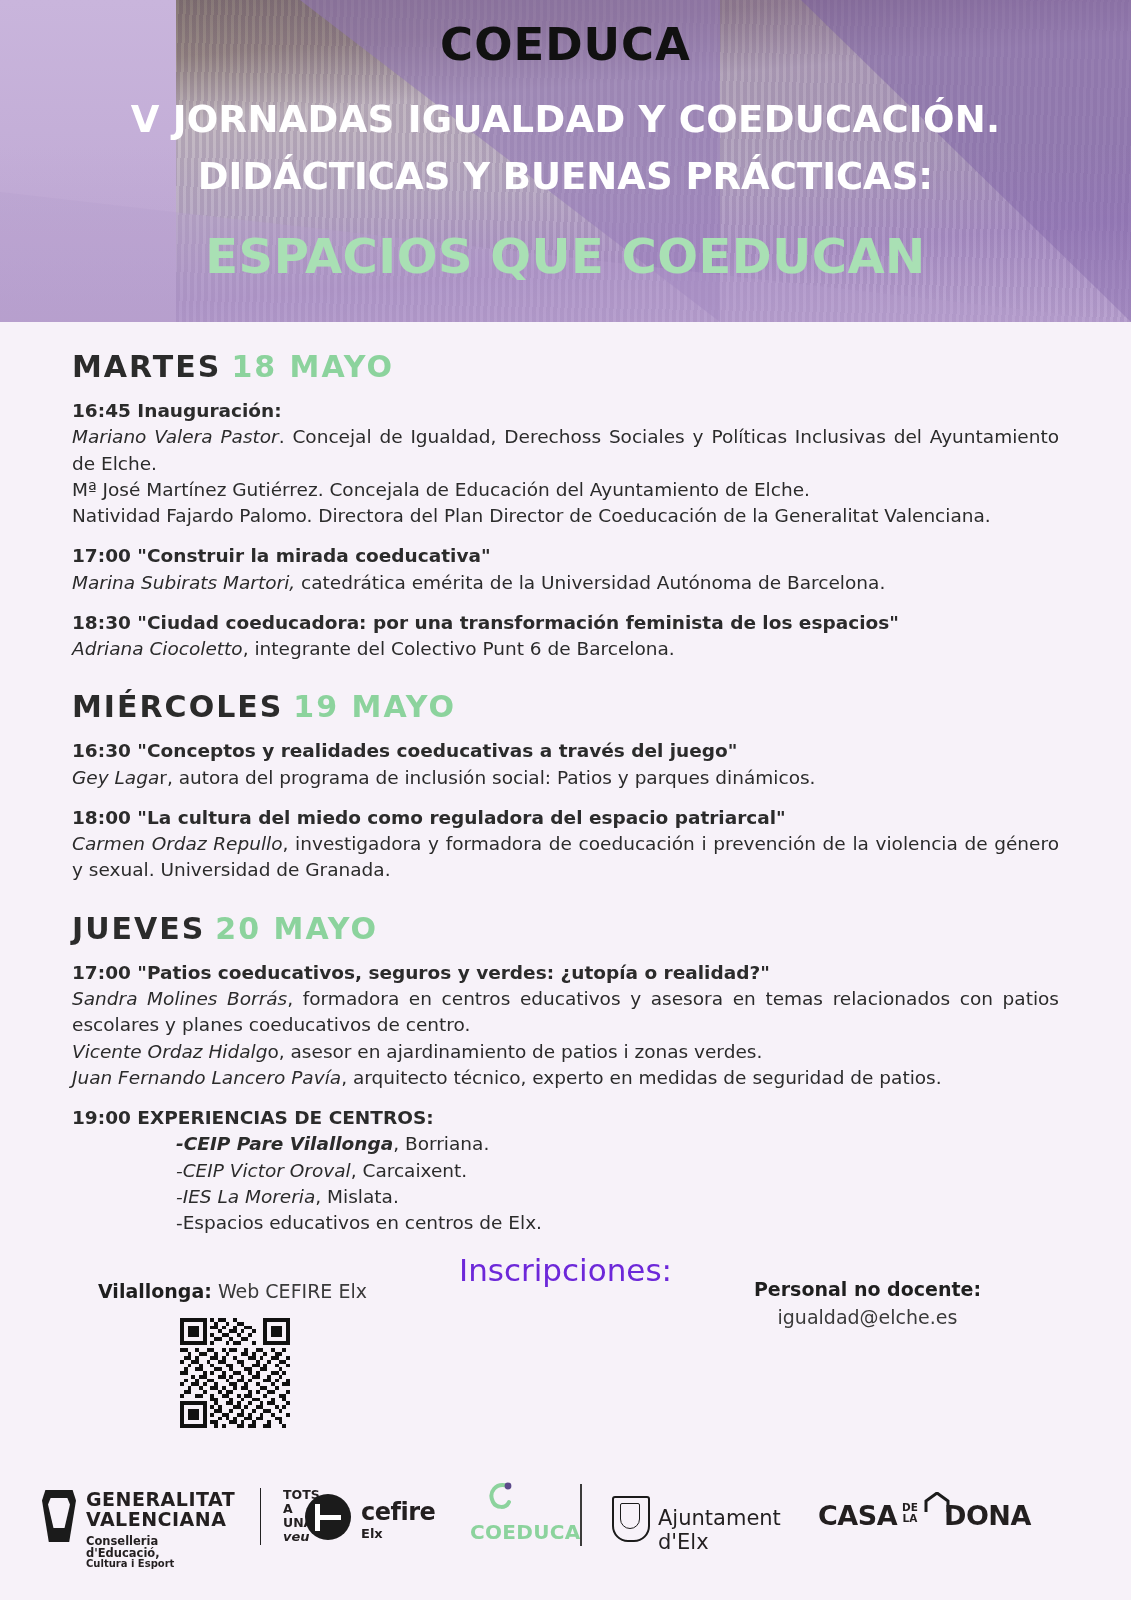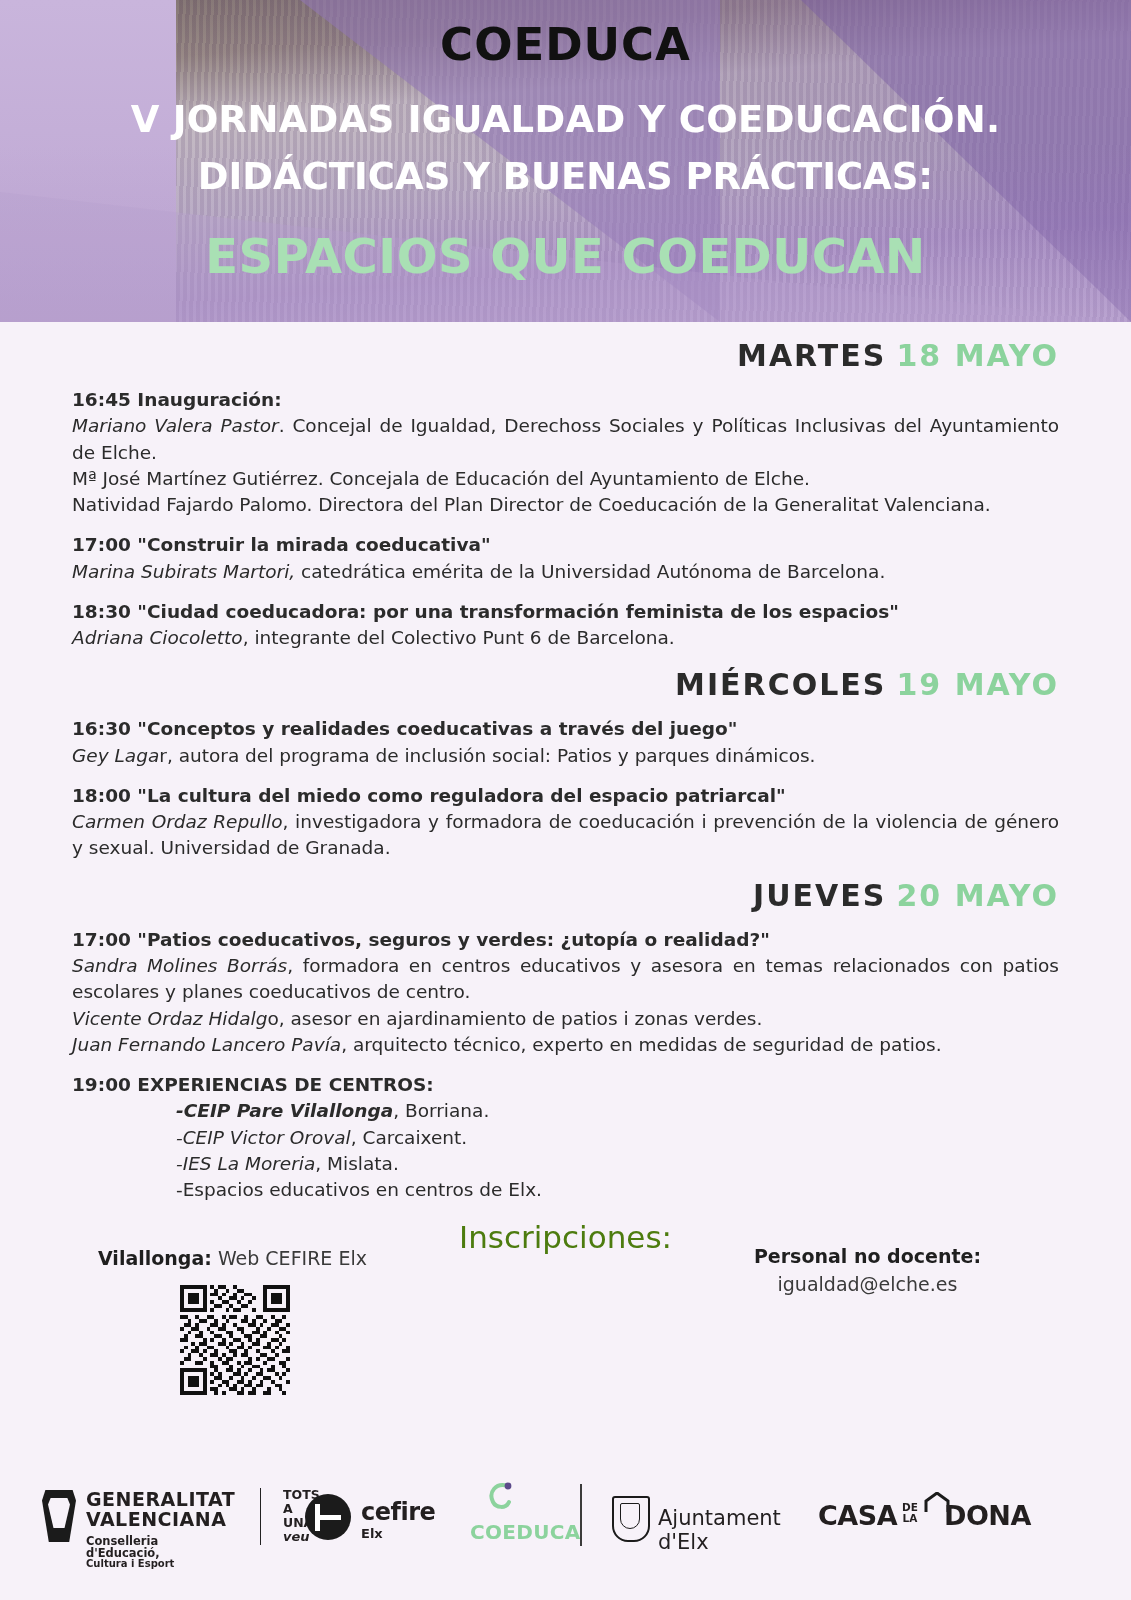--- a/index.html
+++ b/index.html
@@ -102,25 +102,25 @@
     letter-spacing: 0.5px;
   }
 
   
   .program {
     position: relative;
     padding: 0 72px;
     box-sizing: border-box;
   }
   .day-head {
-    text-align: right;
+    text-align: left;
     font-size: 30px;
     font-weight: bold;
     letter-spacing: 2px;
-    margin-top: 16px;
+    margin-top: 27px;
     margin-bottom: 14px;
   }
   .day-head .day { color: #2b2b2b; }
   .day-head .date { color: #8cd39d; margin-left: 10px; }
 
   .block { margin-bottom: 14px; }
   .line {
     font-size: 18.5px;
     line-height: 1.42;
     color: #2b2b2b;
@@ -134,21 +134,21 @@
   .reg {
     position: relative;
     height: 200px;
     margin-top: 6px;
   }
   .reg-title {
     position: absolute;
     left: 0; right: 0; top: 2px;
     text-align: center;
     font-size: 31px;
-    color: #4d7c0f;
+    color: #6d28d9;
   }
   .reg-left {
     position: absolute;
     left: 98px; top: 30px;
     font-size: 19px;
   }
   .reg-left .lbl { font-weight: bold; color: #1f1f1f; }
   .reg-left .val { color: #3a3a3a; }
   .reg-right {
     position: absolute;

